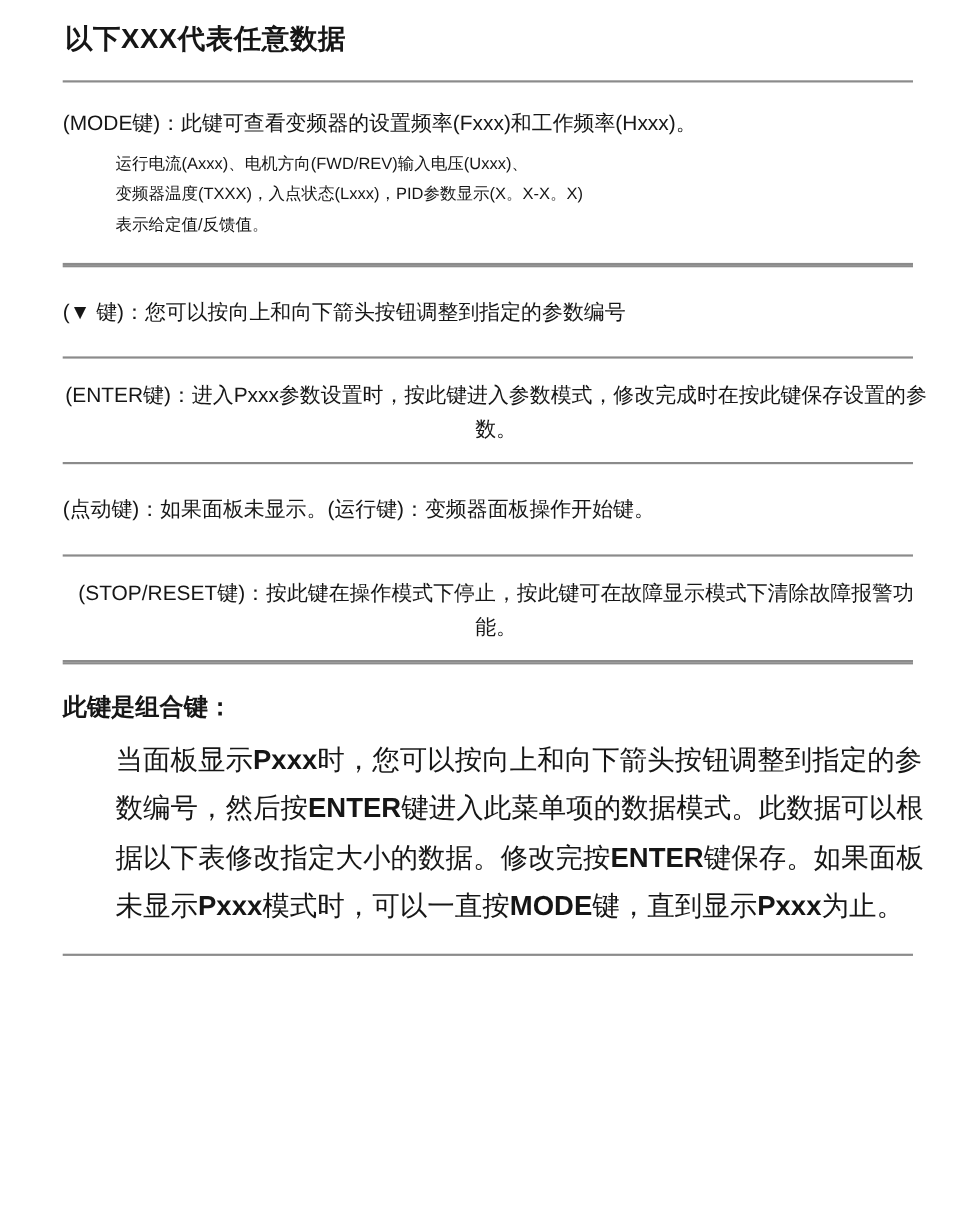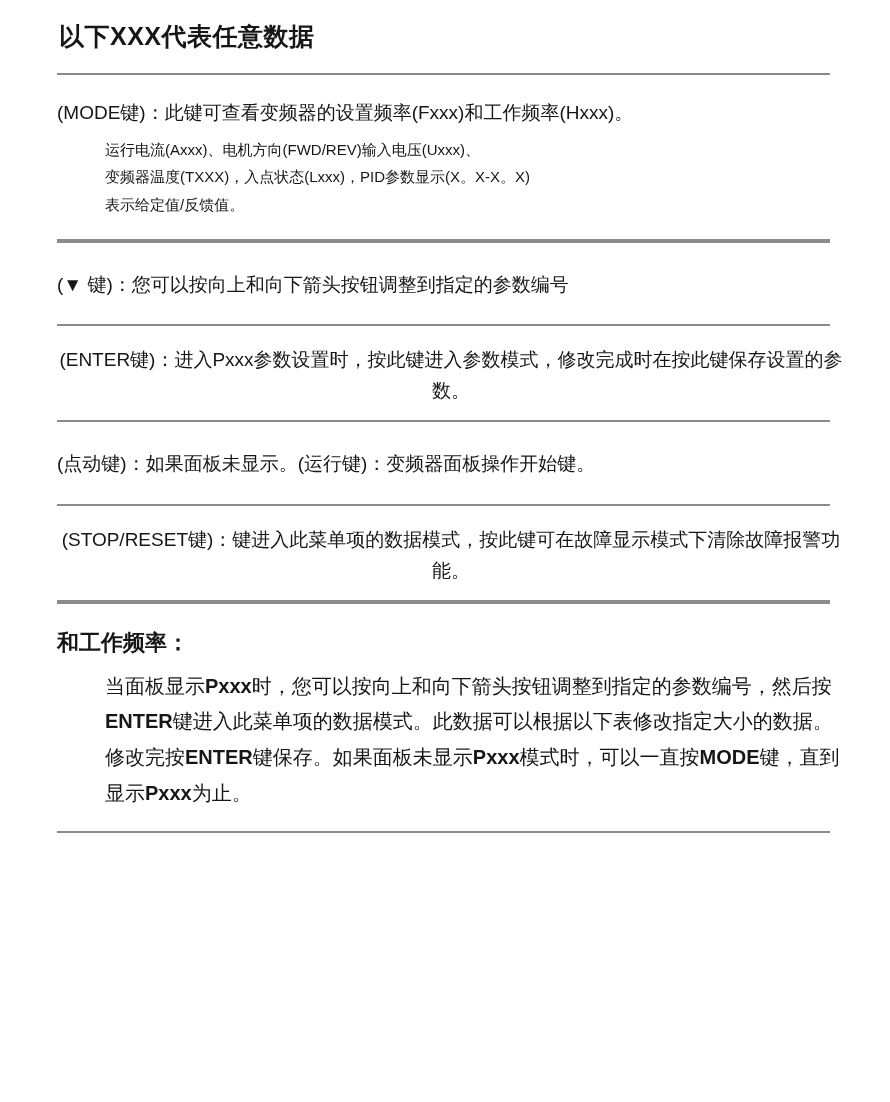--- a/index.html
+++ b/index.html
@@ -53,21 +53,21 @@
   .detail-line{ white-space:nowrap; }
   .sub-heading{
     font-weight:bold;
     font-size:22px;
     margin:0;
     line-height:1.5;
   }
   .indent-para{
     margin:10px 0 0 0;
     padding-left:48px;
-    font-size:20px;
+    font-size:25px;
     font-weight:normal;
     line-height:1.78;
     max-width:792px;
   }
   .indent-para b{ font-weight:bold; }
   .tail-space{ height:60px; }
 </style>
 </head>
 <body>
 
@@ -103,30 +103,30 @@
 
   <hr class="rule">
 
   <section class="sec single">
     <p class="lead">(点动键)：如果面板未显示。(运行键)：变频器面板操作开始键。</p>
   </section>
 
   <hr class="rule">
 
   <section class="sec two-line">
-    <p class="lead">(STOP/RESET键)：键进入此菜单项的数据模式，按此键可在故障显示模式下清除故障报警功能。</p>
+    <p class="lead">(STOP/RESET键)：按此键在操作模式下停止，按此键可在故障显示模式下清除故障报警功能。</p>
   </section>
 
   <hr class="rule">
 
 
   <hr class="rule">
 
   <section class="sec">
-    <p class="sub-heading">和工作频率：</p>
+    <p class="sub-heading">此键是组合键：</p>
     <p class="indent-para"><span>当面板显示</span><b>Pxxx</b><span>时，您可以按向上和向下箭头按钮调整到指定的参数编号，然后按</span><b>ENTER</b><span>键进入此菜单项的数据模式。此数据可以根据以下表修改指定大小的数据。修改完按</span><b>ENTER</b><span>键保存。如果面板未显示</span><b>Pxxx</b><span>模式时，可以一直按</span><b>MODE</b><span>键，直到显示</span><b>Pxxx</b><span>为止。</span></p>
   </section>
 
   <hr class="rule">
 
   <div class="tail-space"></div>
 
 </div>
 
 </body></html>

